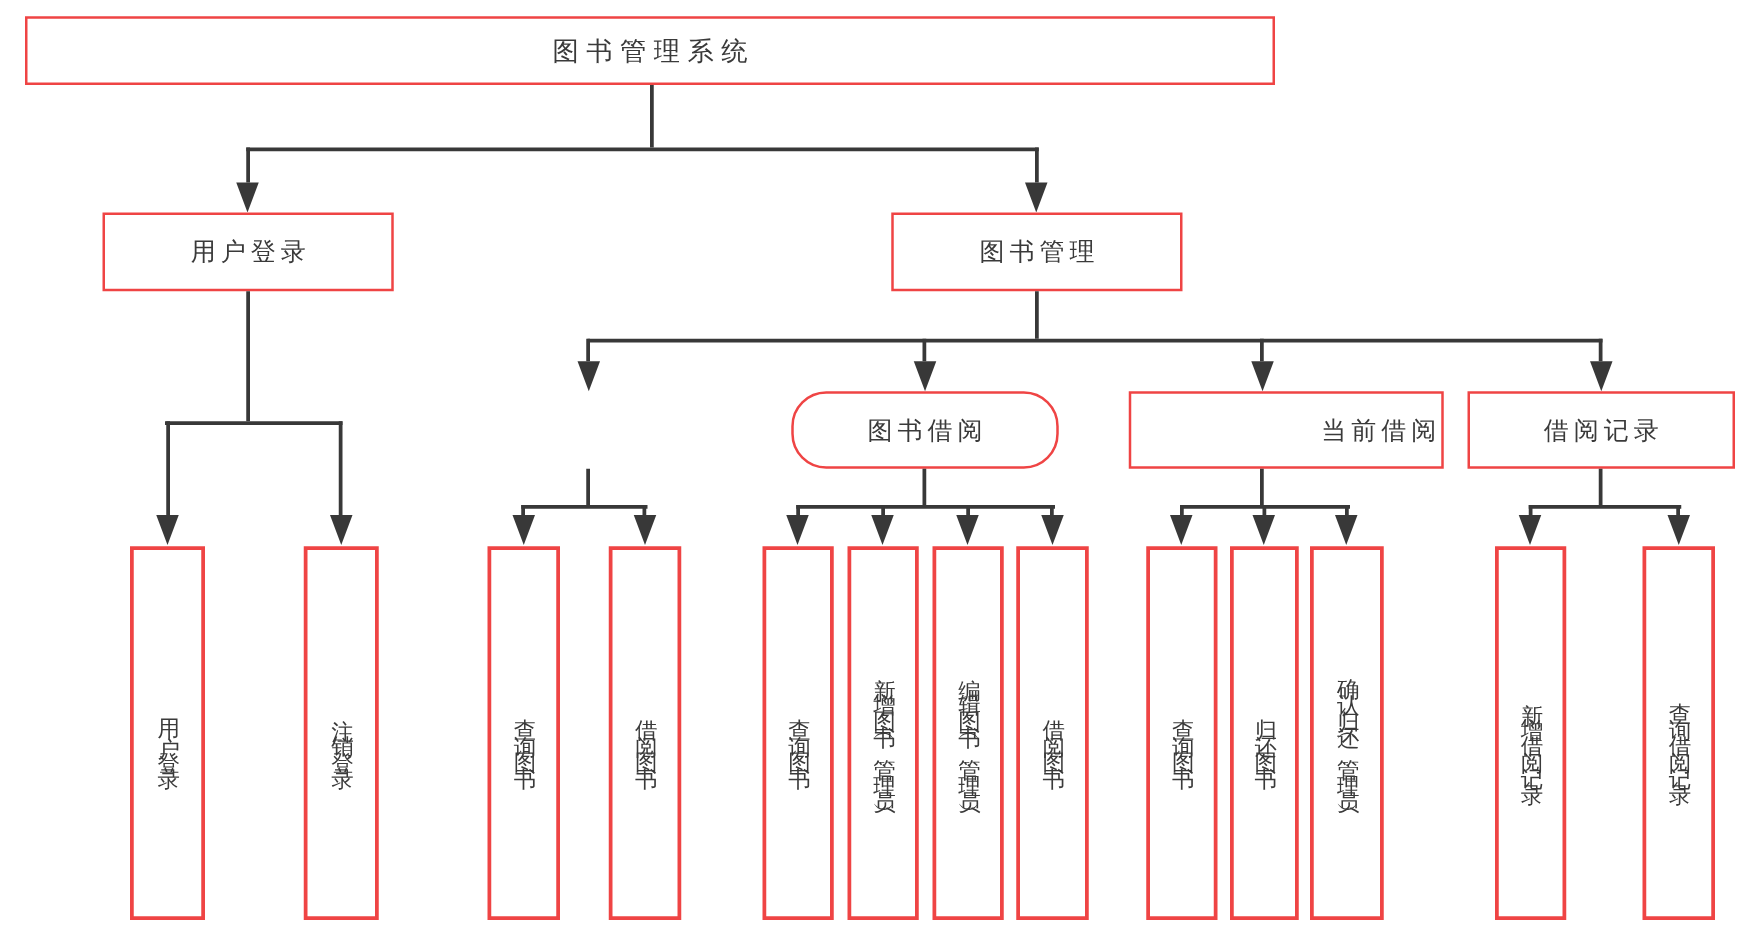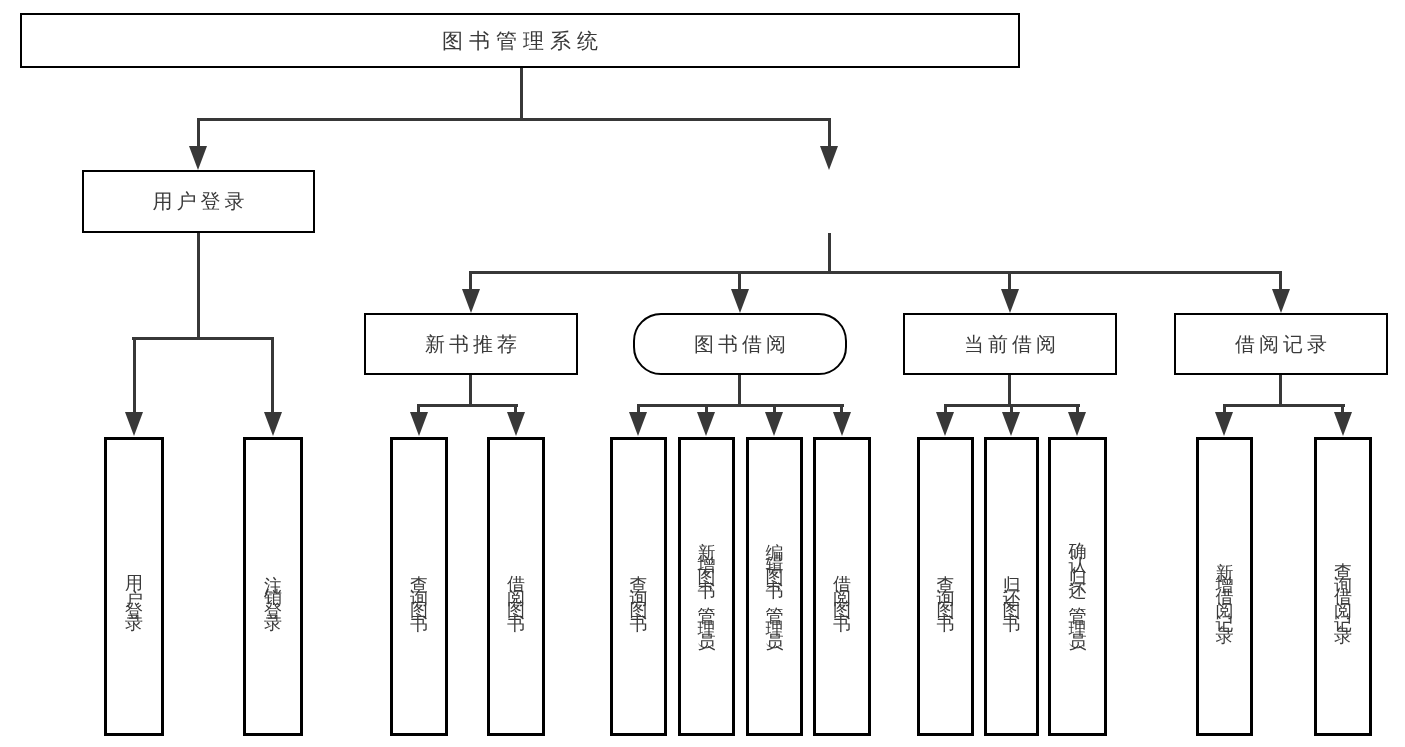--- a/index.html
+++ b/index.html
@@ -7,21 +7,21 @@
     position: relative;
     width: 1405px;
     height: 747px;
     background: #ffffff;
     font-family: "DejaVu Sans", "Liberation Sans", sans-serif;
     overflow: hidden;
   }
   .box {
     position: absolute;
     background: #ffffff;
-    border: 2px solid #000000;
+    border: 2px solid #ef4444;
     box-sizing: border-box;
     display: flex;
     align-items: center;
     justify-content: center;
     color: #3a3a3a;
   }
   .node-h { font-size: 20px; letter-spacing: 4px; text-indent: 4px; }
   .root-h { font-size: 21px; letter-spacing: 6px; text-indent: 6px; }
   .leaf { border-width: 3px; }
   .vtext {
@@ -67,46 +67,46 @@
   <div class="vline" style="left:520px; top:68px; height:50px;"></div>
   <div class="hline" style="left:197px; top:118px; width:634px;"></div>
   <div class="vline" style="left:197px; top:118px; height:28px;"></div>
   <div class="arrowhead" style="left:189px; top:146px;"></div>
   <div class="vline" style="left:828px; top:118px; height:28px;"></div>
   <div class="arrowhead" style="left:820px; top:146px;"></div>
 
   <div class="box node-h" style="left:82px; top:170px; width:233px; height:63px;">
     <span>用户登录</span>
   </div>
+  <div class="box node-h" style="left:713px; top:170px; width:233px; height:63px;">
+    <span>图书管理</span>
+  </div>
 
   <div class="vline" style="left:197px; top:233px; height:104px;"></div>
   <div class="hline" style="left:132px; top:337px; width:142px;"></div>
   <div class="vline" style="left:133px; top:337px; height:75px;"></div>
   <div class="arrowhead" style="left:125px; top:412px;"></div>
   <div class="vline" style="left:271px; top:337px; height:75px;"></div>
   <div class="arrowhead" style="left:264px; top:412px;"></div>
 
   <div class="vline" style="left:828px; top:233px; height:38px;"></div>
   <div class="hline" style="left:470px; top:271px; width:812px;"></div>
   <div class="vline" style="left:469px; top:271px; height:18px;"></div>
   <div class="arrowhead" style="left:462px; top:289px;"></div>
   <div class="vline" style="left:738px; top:271px; height:18px;"></div>
   <div class="arrowhead" style="left:731px; top:289px;"></div>
   <div class="vline" style="left:1008px; top:271px; height:18px;"></div>
   <div class="arrowhead" style="left:1001px; top:289px;"></div>
   <div class="vline" style="left:1279px; top:271px; height:18px;"></div>
   <div class="arrowhead" style="left:1272px; top:289px;"></div>
 
-  <div class="box node-h" style="left:364px; top:313px; width:214px; height:62px;">
-    <span>新书推荐</span>
-  </div>
   <div class="box node-h" style="left:633px; top:313px; width:214px; height:62px;border-radius:28px;">
     <span>图书借阅</span>
   </div>
-  <div class="box node-h" style="left:903px; top:313px; width:214px; height:62px;">
+  <div class="box node-h" style="left:903px; top:313px; width:252px; height:62px;justify-content:flex-end;">
     <span>当前借阅</span>
   </div>
   <div class="box node-h" style="left:1174px; top:313px; width:214px; height:62px;font-family:Liberation Serif, serif;">
     <span>借阅记录</span>
   </div>
 
   <div class="vline" style="left:469px; top:375px; height:29px;"></div>
   <div class="hline" style="left:417px; top:404px; width:101px;"></div>
   <div class="vline" style="left:417px; top:404px; height:8px;"></div>
   <div class="arrowhead" style="left:410px; top:412px;"></div>

